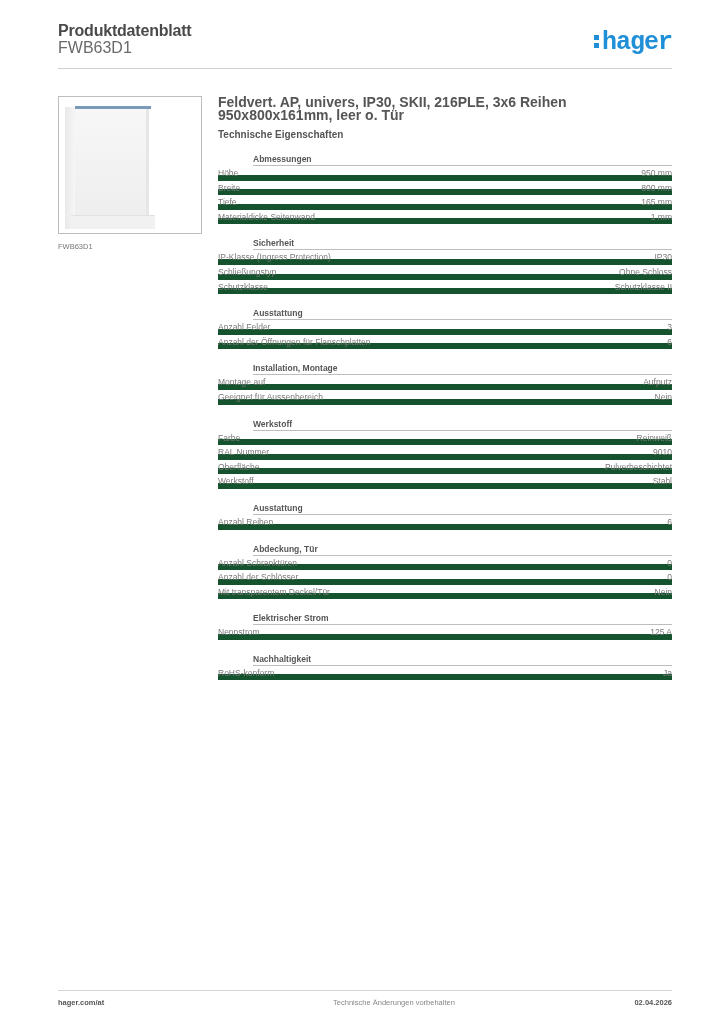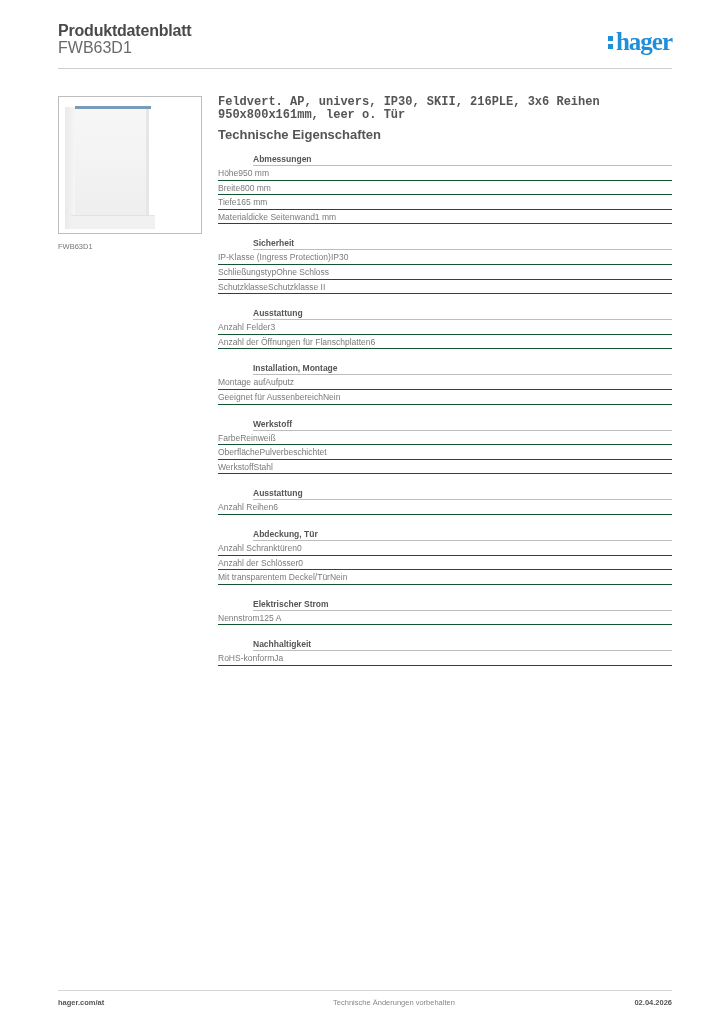--- a/index.html
+++ b/index.html
@@ -2,42 +2,42 @@
 <html><head>
   <meta charset="utf-8">
   <style>
     * { box-sizing: border-box; margin: 0; padding: 0; }
     html, body { width: 724px; height: 1024px; background: #ffffff; }
     body { position: relative; font-family: "Liberation Sans", sans-serif; color: #555; overflow: hidden; }
 
     .header { position: absolute; left: 58px; top: 22px; width: 614px; height: 48px; }
     .doc-title { position: absolute; left: 0; top: 0; font-size: 16px; font-weight: bold; color: #4a4a4a; letter-spacing: -0.2px; }
     .doc-code { position: absolute; left: 0; top: 17px; font-size: 16px; color: #6a6a6a; }
-    .logo { position: absolute; right: 0; top: 6px; font-size: 25px; font-weight: bold; color: #1f8fd8; letter-spacing: -1px; font-family: Liberation Serif, serif; }
+    .logo { position: absolute; right: 0; top: 6px; font-size: 25px; font-weight: bold; color: #1f8fd8; letter-spacing: -1px; font-family: Liberation Mono, monospace; }
     .logo .colon { display: inline-block; width: 7px; position: relative; margin-right: 1px; }
     .logo .colon::before, .logo .colon::after { content: ""; position: absolute; left: 0; width: 5px; height: 5px; background: #1f8fd8; }
     .logo .colon::before { top: -14px; }
     .logo .colon::after { top: -6px; }
     .header-rule { position: absolute; left: 58px; top: 68px; width: 614px; height: 1px; background: #cfcfcf; }
 
     .product-image { position: absolute; left: 58px; top: 96px; width: 144px; height: 138px; border: 1px solid #bdbdbd; background: #fff; }
     .cabinet { position: absolute; left: 6px; top: 6px; width: 84px; height: 126px; }
     .cab-side { position: absolute; left: 0; top: 4px; width: 10px; height: 122px; background: linear-gradient(90deg,#e9e9e9,#f6f6f6); }
     .cab-back { position: absolute; left: 10px; top: 4px; width: 74px; height: 114px; background: linear-gradient(180deg,#f7f7f7,#eeeeee); border-right: 3px solid #e6e6e6; }
     .cab-top { position: absolute; left: 10px; top: 3px; width: 76px; height: 3px; background: #7a9bb8; }
     .cab-bottom { position: absolute; left: 6px; top: 112px; width: 84px; height: 14px; background: #f1f1f1; border-top: 1px solid #e2e2e2; }
     .image-caption { position: absolute; left: 58px; top: 242px; font-size: 7.5px; color: #777; }
 
     .content { position: absolute; left: 218px; top: 96px; width: 454px; }
-    .product-desc { font-size: 12px; font-weight: bold; color: #555; height: 13px; line-height: 13px; font-family: Liberation Mono, monospace; }
-    .tech-title { margin-top: 19px; font-size: 13px; font-weight: bold; color: #555; height: 13px; line-height: 13px; }
+    .product-desc { font-size: 14px; font-weight: bold; color: #555; height: 13px; line-height: 13px; }
+    .tech-title { margin-top: 19px; font-size: 10px; font-weight: bold; color: #555; height: 13px; line-height: 13px; }
     .section { margin-top: 13px; }
     .section:first-of-type { margin-top: 12px; }
     .section-title { font-size: 8.5px; font-weight: bold; color: #555; height: 13px; line-height: 13px; border-bottom: 1px solid #bdbdbd; margin-left: 35px; }
-    .row { display: flex; height: 14.6px; line-height: 14px; font-size: 8.5px; color: #7a7a7a; border-bottom: 1px solid #14532d; }
+    .row { display: flex; justify-content: space-between; height: 14.6px; line-height: 14px; font-size: 8.5px; color: #7a7a7a; border-bottom: 6px solid #14532d; }
     .row .val { text-align: right; }
 
     .footer-rule { position: absolute; left: 58px; top: 990px; width: 614px; height: 1px; background: #d6d6d6; }
     .footer { position: absolute; left: 58px; top: 998px; width: 614px; font-size: 7.5px; }
     .footer-left { position: absolute; left: 0; top: 0; font-weight: bold; color: #555; }
     .footer-center { position: absolute; left: 0; width: 672px; top: 0; text-align: center; color: #888; }
     .footer-right { position: absolute; right: 0; top: 0; font-weight: bold; color: #555; }
   </style>
 </head>
 <body>
@@ -119,20 +119,24 @@
           <span class="val">Nein</span>
         </div>
       </div>
       <div class="section">
         <div class="section-title">Werkstoff</div>
         <div class="row">
           <span class="lbl">Farbe</span>
           <span class="val">Reinweiß</span>
         </div>
         <div class="row">
+          <span class="lbl">RAL Nummer</span>
+          <span class="val">9010</span>
+        </div>
+        <div class="row">
           <span class="lbl">Oberfläche</span>
           <span class="val">Pulverbeschichtet</span>
         </div>
         <div class="row">
           <span class="lbl">Werkstoff</span>
           <span class="val">Stahl</span>
         </div>
       </div>
       <div class="section">
         <div class="section-title">Ausstattung</div>

